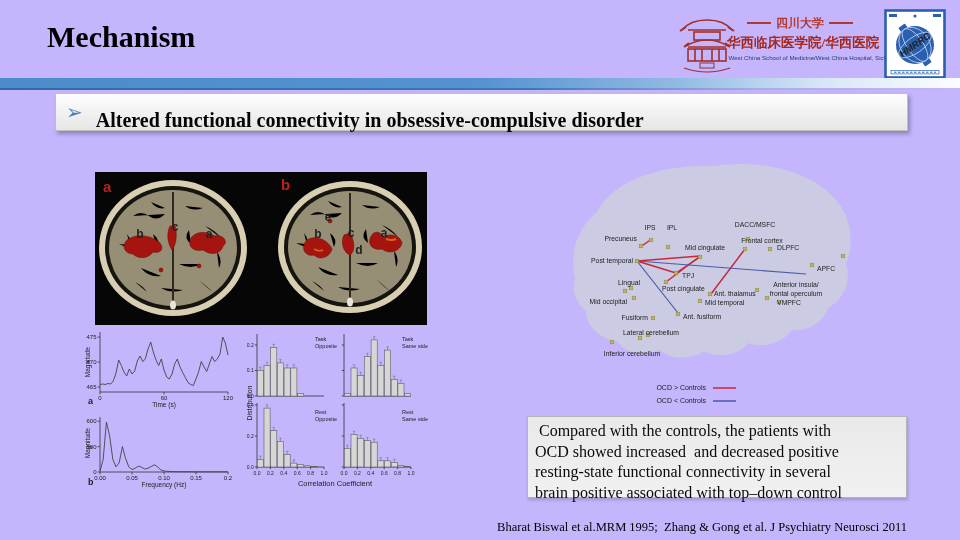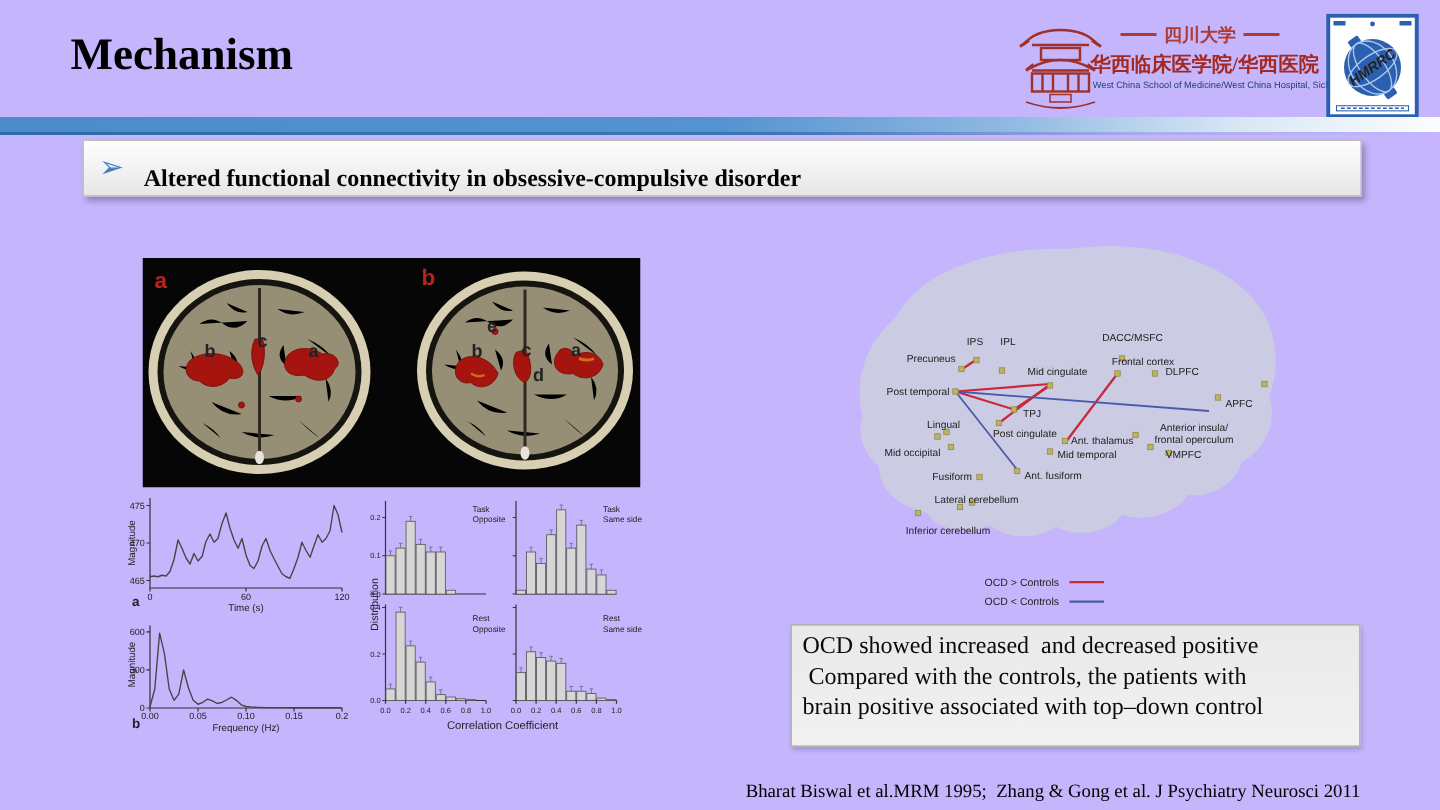--- a/index.html
+++ b/index.html
@@ -8,21 +8,21 @@
   .title{position:absolute;left:47px;top:20px;font-family:"Liberation Serif",serif;
          font-weight:bold;font-size:30px;color:#000;}
   .top-bar{position:absolute;left:0;top:78px;width:960px;height:10px;
     background:linear-gradient(to right,#4c8ccb 0%,#5493d0 50%,#8fb9e2 70%,#d8e7f5 86%,#fbfdff 100%);}
   .top-bar::after{content:"";position:absolute;left:0;bottom:-2px;height:2px;width:100%;
     background:linear-gradient(to right,#2e6aa5 0%,#3d78b4 55%,rgba(120,160,205,.35) 80%,rgba(255,255,255,0) 100%);}
   .banner{position:absolute;left:55px;top:93px;width:851px;height:36px;
     background:linear-gradient(#fefefe,#e6e6e6);border:1px solid #c0c0c0;
     box-shadow:2px 3px 4px rgba(0,0,0,.28);display:flex;align-items:center;}
   .banner .arrow{color:#4d7fbe;font-size:20px;margin:0 13px 0 10px;line-height:1;}
-  .banner .btext{font-family:"Liberation Serif",serif;font-weight:bold;font-size:16px;color:#050505;margin-top:16px;}
+  .banner .btext{font-family:"Liberation Serif",serif;font-weight:bold;font-size:20px;color:#050505;margin-top:16px;}
   
   .emblem{position:absolute;left:676px;top:10px;}
   .logo-text{position:absolute;left:727px;top:15px;width:146px;text-align:center;}
   .uni-line{font-family:"Liberation Serif",serif;font-weight:bold;font-size:12px;color:#b03a30;white-space:nowrap;}
   .dash{display:inline-block;width:24px;height:2px;background:#b03a30;vertical-align:middle;margin:0 5px 2px 5px;}
   .hosp{font-family:"Liberation Serif",serif;font-weight:bold;font-size:13.5px;color:#a5281e;margin-top:2px;white-space:nowrap;}
   .hosp-en{font-size:6.3px;color:#233d73;margin-top:2px;white-space:nowrap;transform:scale(.98);}
   .hmrrc{position:absolute;left:884px;top:9px;}
   
   .mri{position:absolute;left:95px;top:172px;}
@@ -425,20 +425,21 @@
         <rect x="55.2" y="180.2" width="3.6" height="3.6" fill="#bcb45f" stroke="#8e8746" stroke-width="0.5"></rect>
         <text x="77" y="196" text-anchor="middle" font-size="6.8" fill="#45454f">Inferior cerebellum</text>
         <text x="151" y="230.4" text-anchor="end" font-size="7" fill="#3a3a3a">OCD &gt; Controls</text>
         <line x1="158" y1="228" x2="181" y2="228" stroke="#c8293a" stroke-width="1.5"></line>
         <text x="151" y="243.4" text-anchor="end" font-size="7" fill="#3a3a3a">OCD &lt; Controls</text>
         <line x1="158" y1="241" x2="181" y2="241" stroke="#4a5aa8" stroke-width="1.5"></line>
       </g>
   </svg>
 
   <div class="concl">
+    <div class="concl-line"> Compared with the controls, the patients with</div>
     <div class="concl-line">OCD showed increased  and decreased positive</div>
-    <div class="concl-line"> Compared with the controls, the patients with</div>
+    <div class="concl-line">resting-state functional connectivity in several</div>
     <div class="concl-line">brain positive associated with top–down control</div>
   </div>
 
   <div class="citation">Bharat Biswal et al.MRM 1995;  Zhang &amp; Gong et al. J Psychiatry Neurosci 2011</div>
 
 </div>
 
 </body></html>

